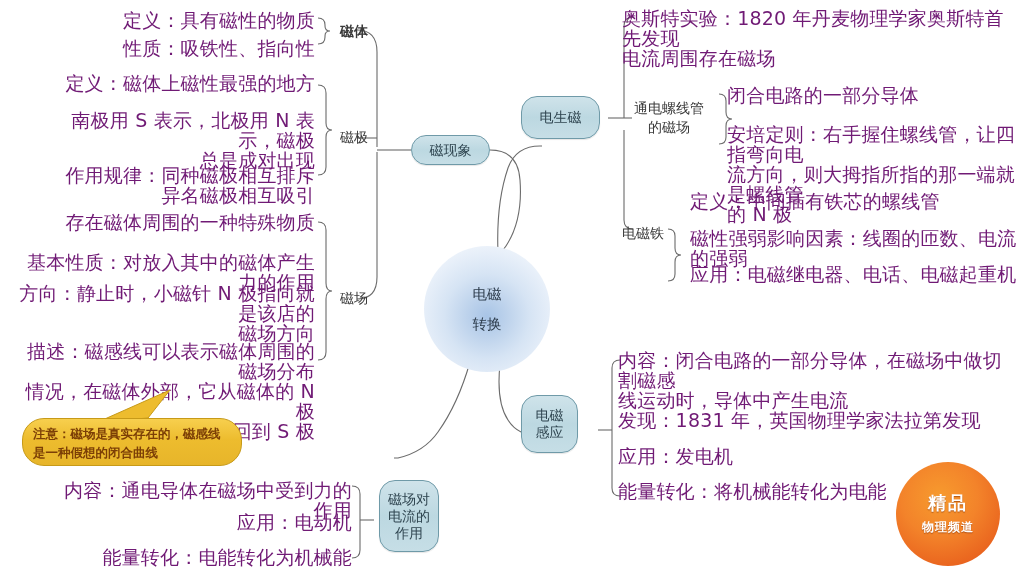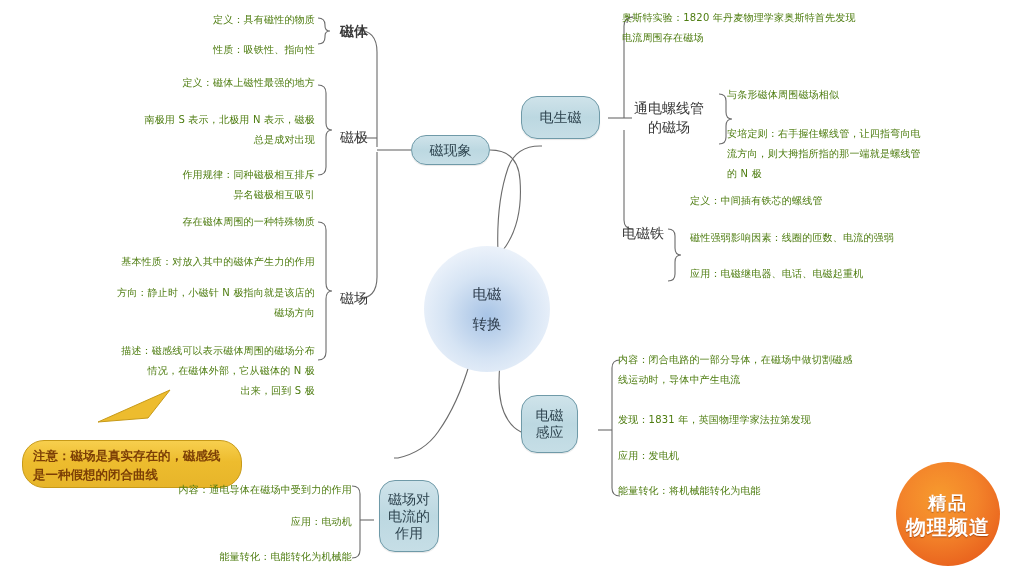--- a/index.html
+++ b/index.html
@@ -18,22 +18,22 @@
     overflow: hidden;
   }
   #wires {
     position: absolute;
     left: 0; top: 0;
     width: 1029px; height: 575px;
     pointer-events: none;
   }
   .leaf {
     position: absolute;
-    color: #4d7c0f;
-    font-size: 10px;
+    color: #701a75;
+    font-size: 19px;
     line-height: 20px;
     white-space: pre-line;
     letter-spacing: 0.2px;
   }
   .leaf.ra { text-align: right; }
   .leaf.la { text-align: left; }
   .branch-label {
     position: absolute;
     color: #3a3a3a;
     font-size: 14px;
@@ -67,21 +67,21 @@
     flex-direction: column;
     align-items: center;
     justify-content: center;
     color: #2b3a4a;
     font-size: 14.5px;
     line-height: 30px;
     text-align: center;
   }
   #callout {
     position: absolute;
-    left: 22px; top: 440px;
+    left: 22px; top: 418px;
     width: 220px; height: 48px;
     border-radius: 22px;
     background: linear-gradient(180deg,#f7cf4e 0%, #edbc2e 45%, #e7b52a 100%);
     border: 1px solid #c79a18;
     color: #7c3f06;
     font-size: 12.5px;
     line-height: 19px;
     font-weight: bold;
     padding: 5px 10px;
     white-space: pre-line;
@@ -99,21 +99,21 @@
     background: radial-gradient(circle at 42% 34%, #f79b2e 0%, #f3832a 42%, #e9631e 78%, #da4d13 100%);
     display: flex;
     flex-direction: column;
     align-items: center;
     justify-content: center;
     color: #ffffff;
     font-weight: bold;
     text-shadow: 0 1px 1px rgba(120,40,0,.55);
   }
   #badge .b1 { font-size: 18px; line-height: 26px; letter-spacing: 2px; }
-  #badge .b2 { font-size: 20px; line-height: 22px; letter-spacing: 1px; }
+  #badge .b2 { font-size: 12px; line-height: 22px; letter-spacing: 1px; }
 </style>
 </head>
 <body>
 
 <div id="canvas">
 
   <svg id="wires" viewBox="0 0 1029 575">
     <g fill="none" stroke="#6b6b6b" stroke-width="1.1">
 
       <path d="M318 18 q7 0 7 7 v1 q0 5 5 5 q-5 0 -5 5 v1 q0 7 -7 7"></path>
@@ -157,21 +157,21 @@
       <path d="M612 430 v-62 q0 -8 8 -8"></path>
       <path d="M612 430 v58 q0 8 8 8"></path>
 
       <path d="M374 520 h-14"></path>
       <path d="M360 520 v-26 q0 -8 -8 -8"></path>
       <path d="M360 520 v30 q0 8 -8 8"></path>
     </g>
   </svg>
 
   <div class="leaf ra" style="left:60px; top:10px; width:255px;">定义：具有磁性的物质</div>
-  <div class="leaf ra" style="left:60px; top:40px; width:255px;">性质：吸铁性、指向性</div>
+  <div class="leaf ra" style="left:60px; top:40px; width:255px;font-family:Liberation Mono, monospace;">性质：吸铁性、指向性</div>
   <div class="branch-label" style="left:332px; top:22px; width:44px;font-weight:bold;">磁体</div>
 
   <div class="leaf ra" style="left:40px; top:73px; width:275px;">定义：磁体上磁性最强的地方</div>
   <div class="leaf ra" style="left:40px; top:110px; width:275px;">南极用 S 表示，北极用 N 表示，磁极
 总是成对出现</div>
   <div class="leaf ra" style="left:40px; top:165px; width:275px;">作用规律：同种磁极相互排斥
 异名磁极相互吸引</div>
   <div class="branch-label" style="left:332px; top:128px; width:44px;">磁极</div>
 
   <div class="leaf ra" style="left:20px; top:212px; width:295px;">存在磁体周围的一种特殊物质</div>
@@ -200,21 +200,21 @@
   <div id="center-node">
     <span>电磁</span>
     <span>转换</span>
   </div>
 
   <div class="leaf la" style="left:622px; top:8px; width:400px;">奥斯特实验：1820 年丹麦物理学家奥斯特首先发现
 电流周围存在磁场</div>
 
   <div class="branch-label" style="left:620px; top:99px; width:98px;">通电螺线管
 的磁场</div>
-  <div class="leaf la" style="left:727px; top:85px; width:300px;">与条形磁体周围磁场相似</div>
+  <div class="leaf la" style="left:727px; top:85px; width:300px;">闭合电路的一部分导体</div>
   <div class="leaf la" style="left:727px; top:124px; width:300px;">安培定则：右手握住螺线管，让四指弯向电
 流方向，则大拇指所指的那一端就是螺线管
 的 N 极</div>
 
   <div class="branch-label" style="left:618px; top:224px; width:50px;">电磁铁</div>
   <div class="leaf la" style="left:690px; top:191px; width:330px;">定义：中间插有铁芯的螺线管</div>
   <div class="leaf la" style="left:690px; top:228px; width:340px;">磁性强弱影响因素：线圈的匝数、电流的强弱</div>
   <div class="leaf la" style="left:690px; top:264px; width:330px;">应用：电磁继电器、电话、电磁起重机</div>
 
   <div class="leaf la" style="left:618px; top:350px; width:400px;">内容：闭合电路的一部分导体，在磁场中做切割磁感

